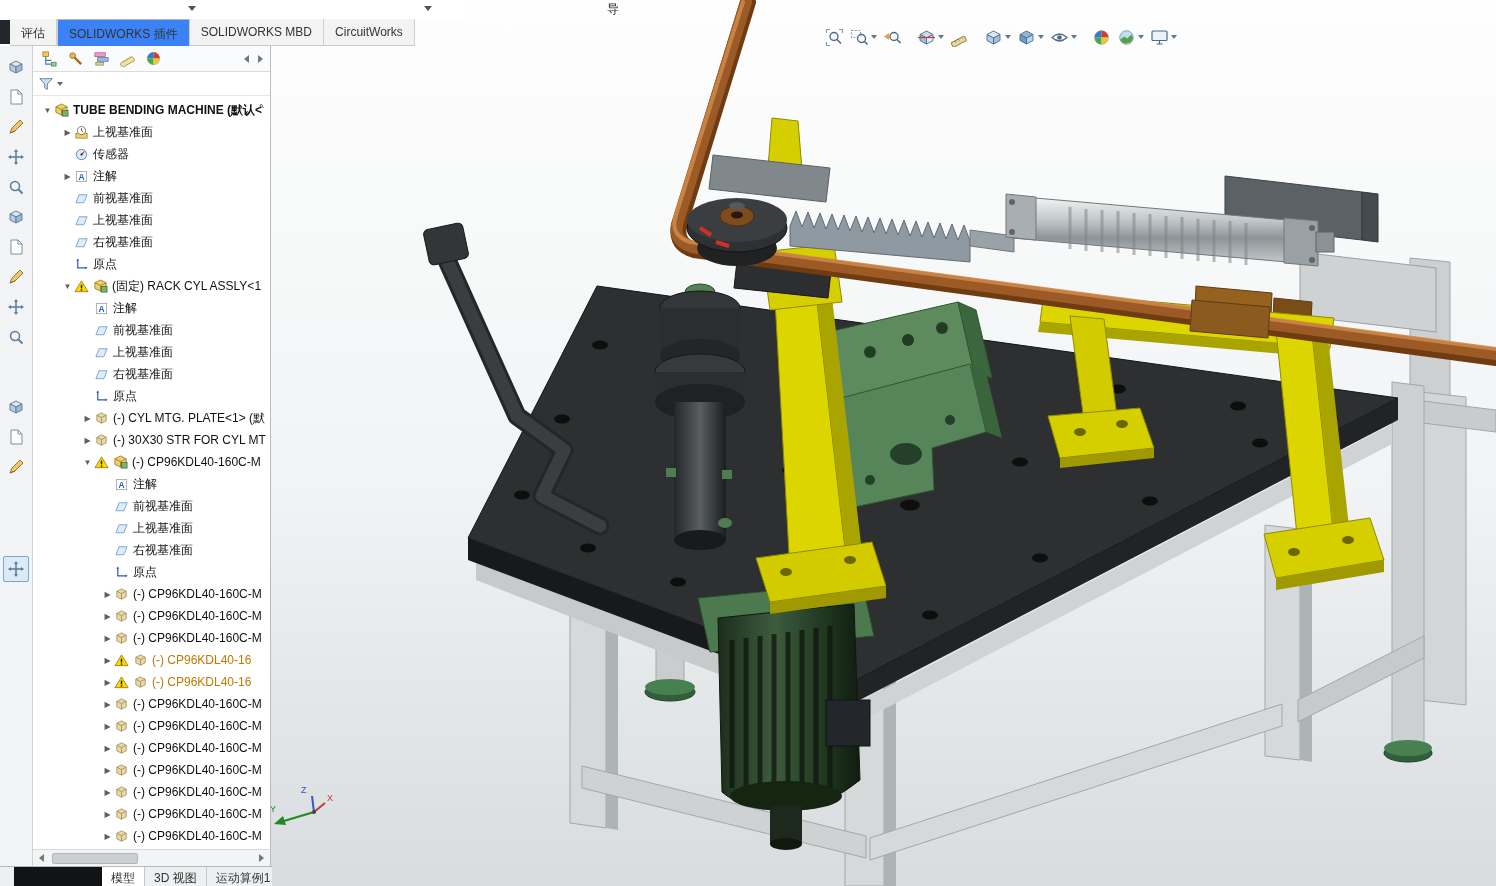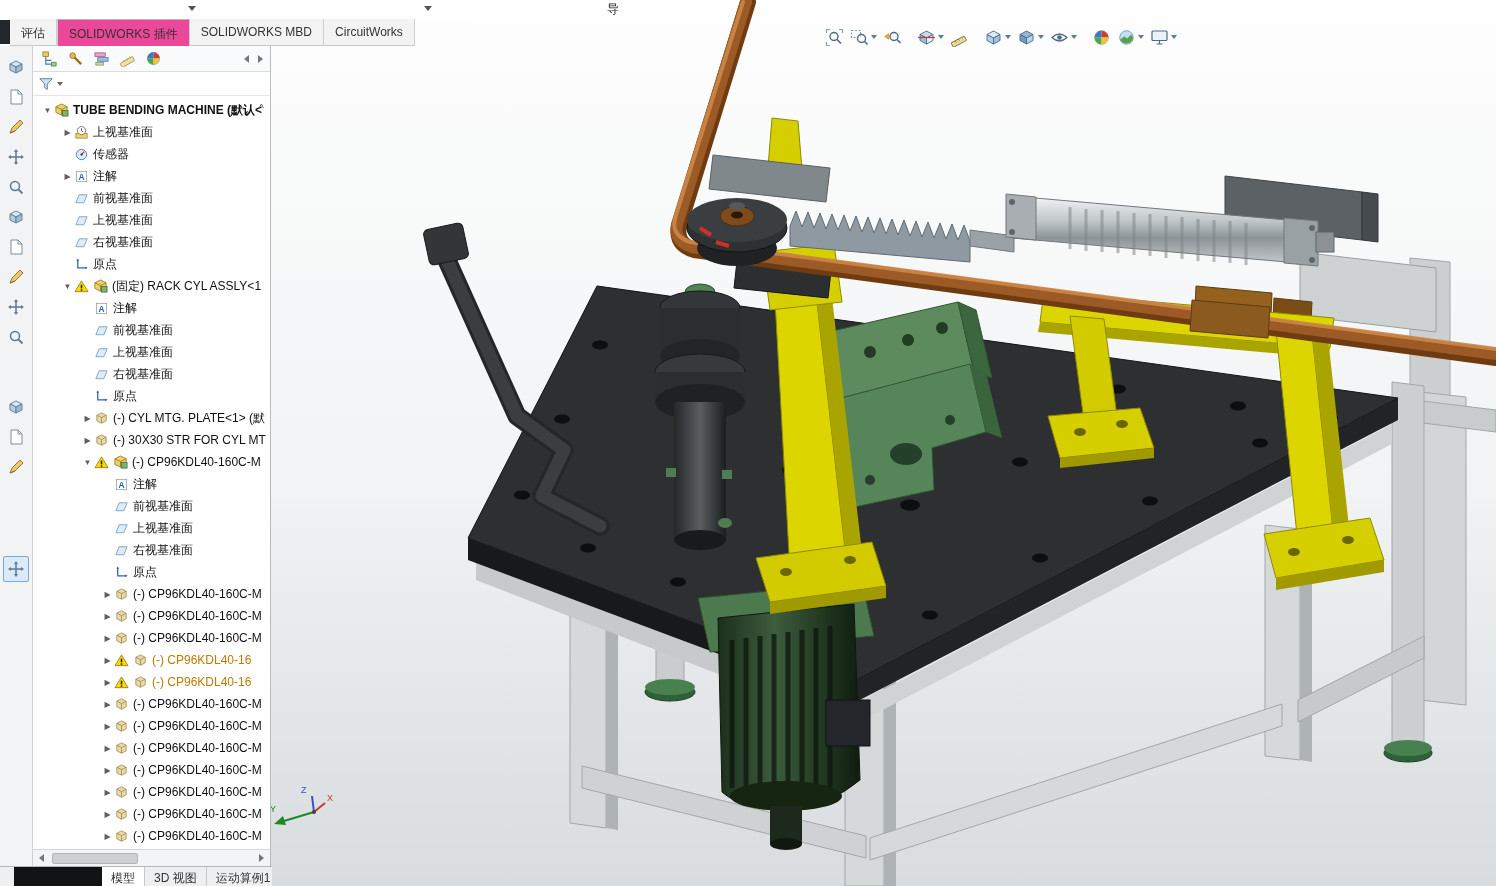--- a/index.html
+++ b/index.html
@@ -6,21 +6,21 @@
 html,body{width:1496px;height:886px;overflow:hidden}
 body{position:relative;font-family:"Liberation Sans",sans-serif;font-size:12px;background:#fff;color:#1a1a1a}
 svg{display:block}
 #scene{position:absolute;left:270px;top:0;width:1226px;height:886px;z-index:0}
 #top-strip{position:absolute;left:0;top:0;width:470px;height:19px;background:#fff;z-index:4}
 .topcaret{position:absolute;top:6px;width:0;height:0;border-left:4px solid transparent;border-right:4px solid transparent;border-top:5px solid #555;z-index:5}
 #overflow-label{position:absolute;left:607px;top:1px;z-index:5;color:#222}
 #corner-chip{position:absolute;left:0;top:20px;width:10px;height:24px;background:#23272b;z-index:5}
 #ribbon-tabs{position:absolute;left:10px;top:19px;height:27px;display:flex;z-index:4;background:#f3f3f3;border-bottom:1px solid #c9c9c9}
 .rtab{padding:6px 11px 0 11px;border-right:1px solid #cfcfcf;color:#333;white-space:nowrap;height:27px}
-.rtab.active{background:#ec4899;border-top:1px solid #b5b5b5;border-left:1px solid #cfcfcf}
+.rtab.active{background:#3b82f6;border-top:1px solid #b5b5b5;border-left:1px solid #cfcfcf}
 #left-toolbar{position:absolute;left:0;top:46px;width:33px;height:822px;background:#f2f3f4;border-right:1px solid #cfd2d3;z-index:3;display:flex;flex-direction:column;align-items:center;padding-top:8px}
 .ltool{width:26px;height:26px;margin-bottom:4px;display:flex;align-items:center;justify-content:center;border:1px solid transparent;border-radius:2px;flex:none}
 .ltool svg{width:18px;height:18px}
 .ltool.active{border:1px solid #7aa7d8;background:#dce9f7}
 #panel{position:absolute;left:33px;top:46px;width:238px;height:820px;background:#fff;border-right:1px solid #b9bcbd;z-index:3;display:flex;flex-direction:column}
 #mgr-tabs{height:26px;border-bottom:1px solid #dcdcdc;display:flex;align-items:center;padding:0 3px;background:#fafbfc;flex:none}
 .mtab{width:26px;height:22px;display:flex;align-items:center;justify-content:center;border-radius:2px}
 .mtab svg{width:17px;height:17px}
 .spacer{flex:1}
 .navbtn{width:14px;height:18px;display:flex;align-items:center;justify-content:center}

